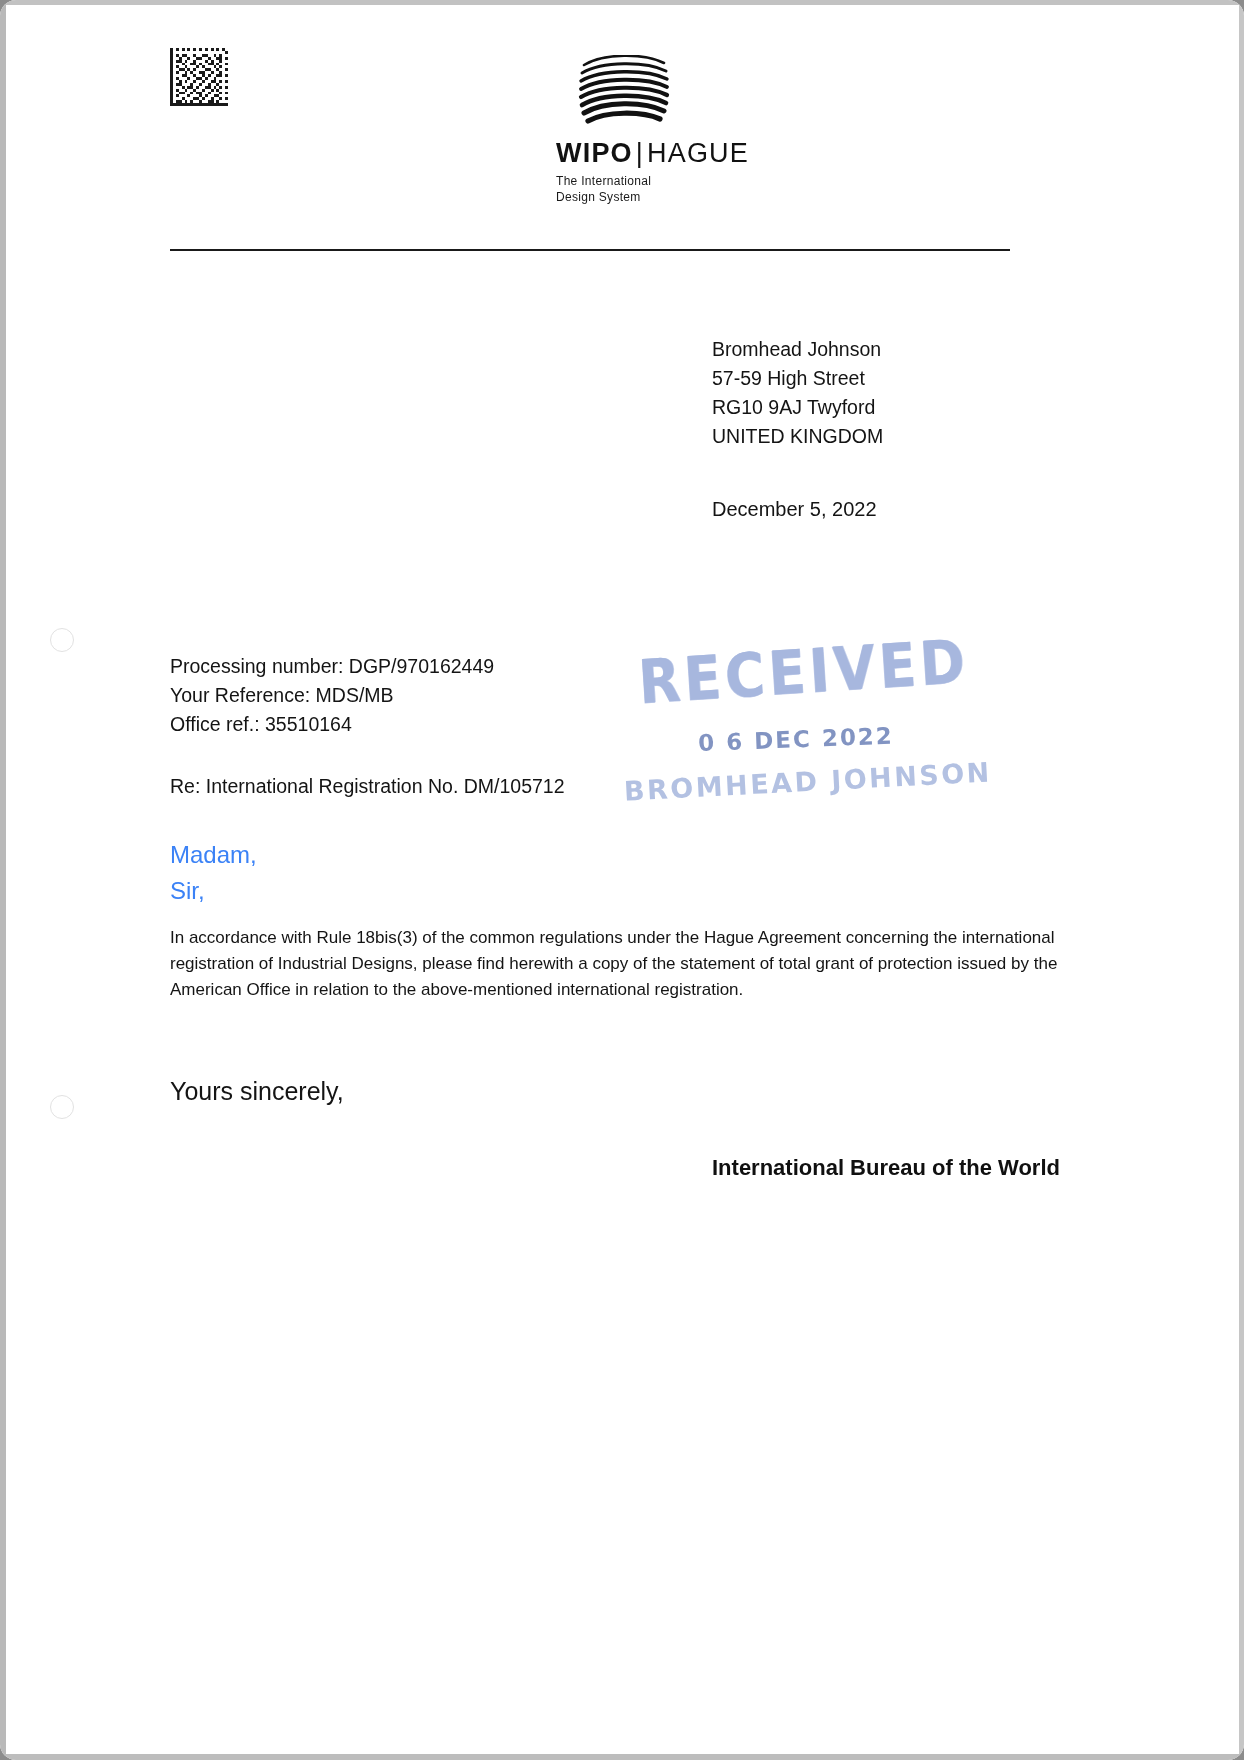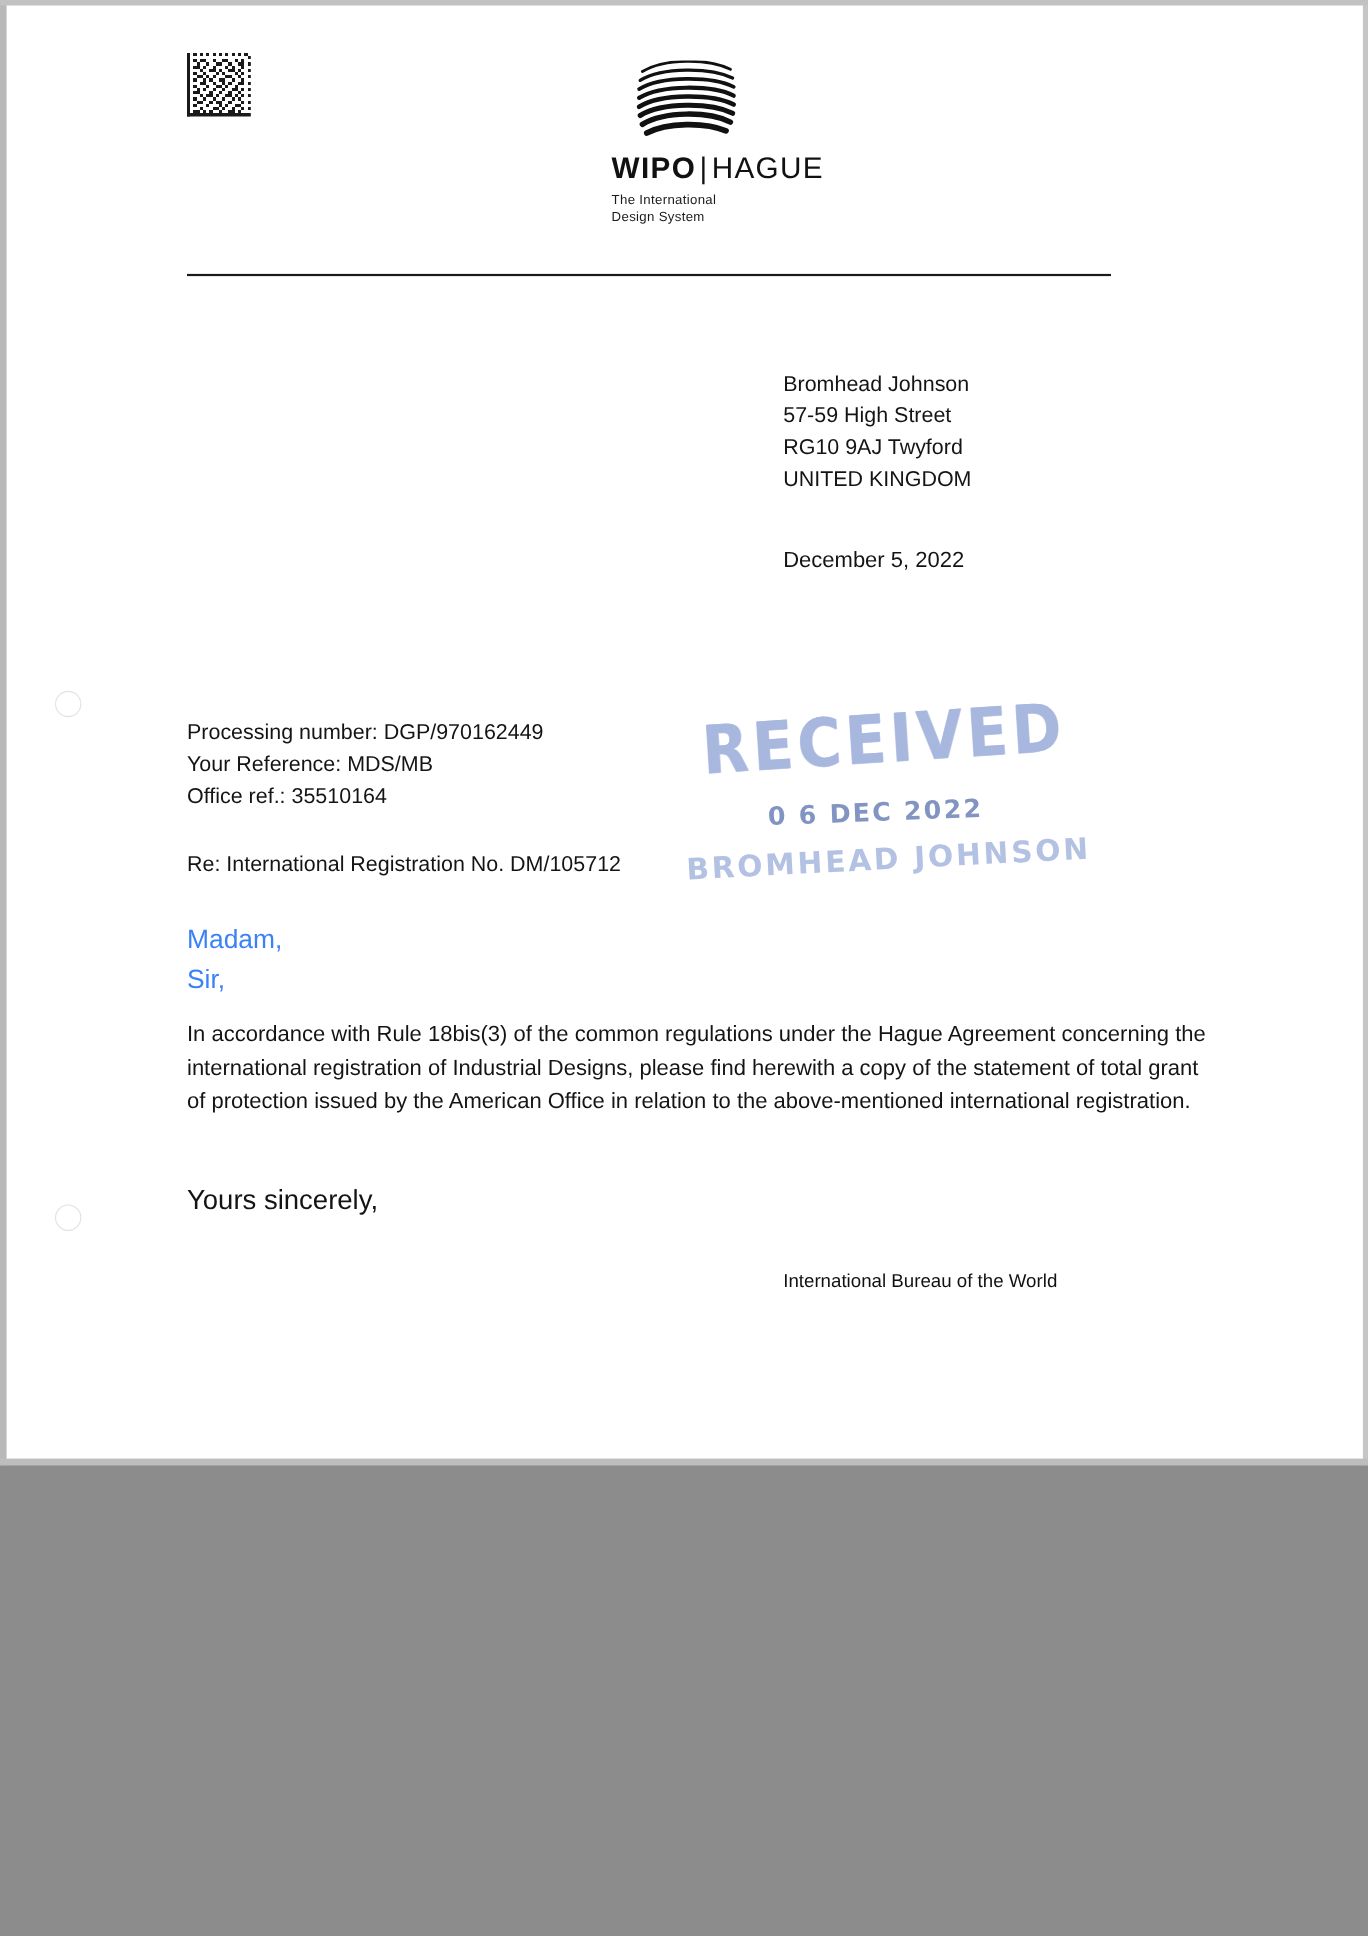--- a/index.html
+++ b/index.html
@@ -8,23 +8,24 @@
     background: #8c8c8c;
   }
   body {
     width: 1244px;
     height: 1760px;
     font-family: "Liberation Sans", sans-serif;
   }
   .page {
     position: relative;
     width: 1244px;
-    height: 1332px;
+    height: 1760px;
     background: #ffffff;
     overflow: hidden;
+    border-radius: 16px;
   }
   .scan-edge-left {
     position: absolute;
     left: 0; top: 0; bottom: 0;
     width: 6px;
     background: #b9b9b9;
   }
   .scan-edge-right {
     position: absolute;
     right: 0; top: 0; bottom: 0;
@@ -129,39 +130,39 @@
     top: 837px;
     font-size: 24px;
     line-height: 1.52;
     color: #3b82f6;
   }
   .body-par {
     position: absolute;
     left: 170px;
     top: 925px;
     width: 928px;
-    font-size: 20px;
+    font-size: 17px;
     line-height: 1.53;
     color: #141414;
     text-align: left;
   }
   .closing {
     position: absolute;
     left: 170px;
     top: 1077px;
     font-size: 25px;
     color: #141414;
   }
   .signature {
     position: absolute;
     left: 712px;
     top: 1152px;
     width: 400px;
-    font-size: 17px;
-    font-weight: normal;
+    font-size: 22px;
+    font-weight: bold;
     line-height: 1.48;
     color: #101010;
   }
 
   
   .stamp {
     position: absolute;
     left: 640px;
     top: 640px;
     width: 380px;

